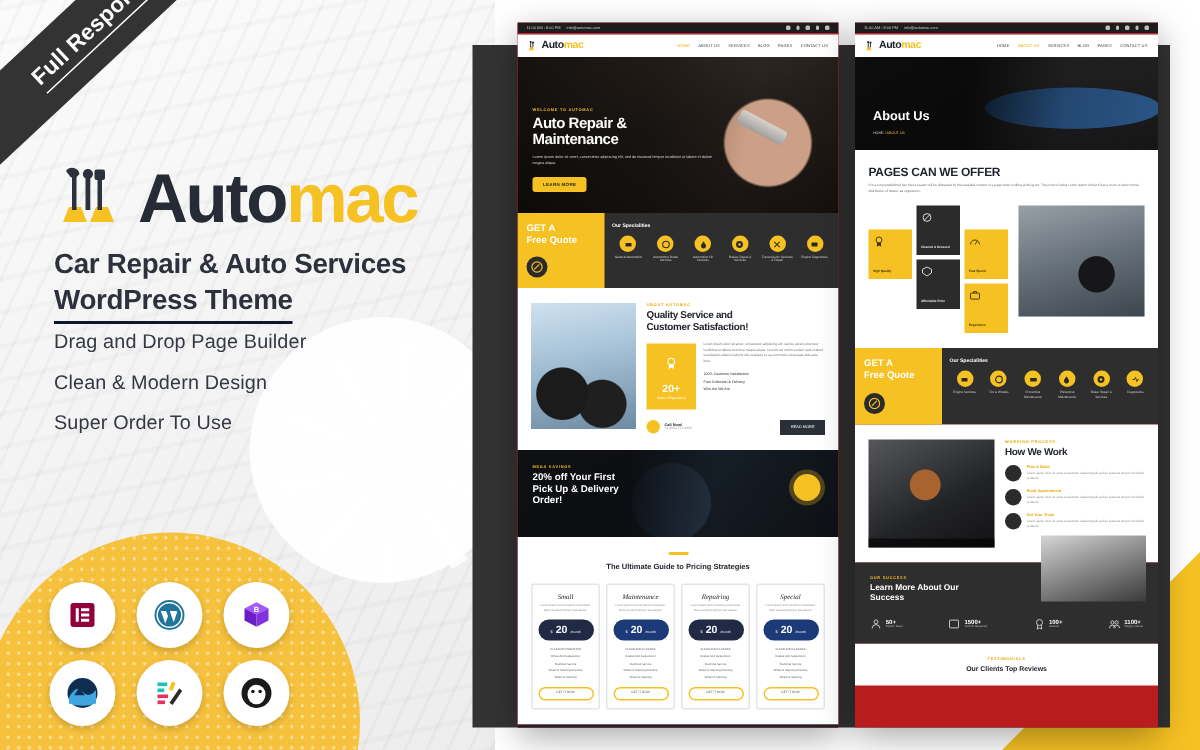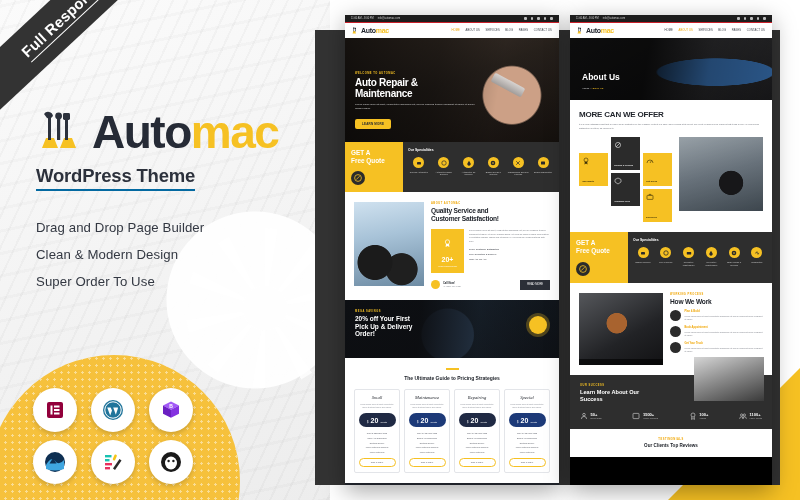--- a/index.html
+++ b/index.html
@@ -66,21 +66,21 @@
     font-size:46px; font-weight:bold; letter-spacing:-1.5px; line-height:.88;
     color:#262b36;
   }
   #logo-text .accent{ color:#f6c123; }
 
   #tagline{
     position:absolute; left:36px; top:164px; z-index:4;
     color:#2c313c; font-size:18.5px; font-weight:bold; line-height:1.32;
     letter-spacing:-.2px;
   }
-  #tagline-line2{ border-bottom:2px solid #0369a1; display:inline-block; padding-bottom:1px; }
+  #tagline-line2{ border-bottom:2px solid #0f172a; display:inline-block; padding-bottom:1px; }
 
   #feature-list{ position:absolute; left:36px; top:220px; z-index:4; }
   .feature-item{
     color:#333842; font-size:13.2px; margin-bottom:12.2px; letter-spacing:.1px;
   }
 
   
   #plugin-circle{
     position:absolute; left:-12px; top:355px; width:252px; height:252px;
     border-radius:50%;
@@ -114,21 +114,21 @@
     background:#f6c123; z-index:0;
     clip-path:polygon(100% 0,100% 100%,0 100%);
   }
   #yellow-left-strip{
     position:absolute; left:315px; bottom:20px; width:12px; height:120px;
     background:#f6c123; z-index:0;
   }
 
   
   .mockup{
-    position:absolute; z-index:4; background:#000000; overflow:hidden;
+    position:absolute; z-index:4; background:#b91c1c; overflow:hidden;
     box-shadow:0 6px 22px rgba(0,0,0,.35);
   }
   #mockup-home{ left:345px; top:15px; width:214px; height:470px; }
   #mockup-about{ left:570px; top:15px; width:202px; height:470px; }
 
   
   .m-topbar{
     height:8px; background:#1d1d1d; display:flex; align-items:center;
     justify-content:space-between; padding:0 6px;
     border-bottom:1px solid #c8202a;
@@ -347,20 +347,21 @@
       <rect x="31" y="12" width="3" height="20" fill="#2c313c"></rect>
       <rect x="29" y="5" width="7" height="7" rx="1.4" fill="#2c313c"></rect>
       <path d="M44 40 L52 10 L56 10 L48 40 Z" fill="#2c313c" opacity="0"></path>
     </svg>
     <div id="logo-text">
       <span>Auto</span><span class="accent">mac</span>
     </div>
   </div>
 
   <div id="tagline">
+    <div>Car Repair &amp; Auto Services</div>
     <div><span id="tagline-line2">WordPress Theme</span></div>
   </div>
 
   <div id="feature-list">
     <div class="feature-item">Drag and Drop Page Builder</div>
     <div class="feature-item">Clean &amp; Modern Design</div>
     <div class="feature-item">Super Order To Use</div>
   </div>
 
   <div id="plugin-grid">
@@ -700,21 +701,21 @@
     <div class="m-page-hero-img"></div>
     <div class="m-page-title">About Us</div>
     <div class="m-crumb">
       <span>HOME</span>
       <span>/</span>
       <span class="cur">ABOUT US</span>
     </div>
   </div>
 
   <div class="m-section">
-    <div class="m-offer-h">MORE CAN WE OFFER</div>
+    <div class="m-offer-h">PAGES CAN WE OFFER</div>
     <div class="m-para" style="margin-top:4px">It is a long established fact that a reader will be distracted by the readable content of a page when looking at its layout. The point of using Lorem Ipsum is that it has a more-or-less normal distribution of letters, as opposed to.</div>
     <div class="m-offer-row">
       <div class="m-offer-tiles">
         <div class="m-tile-col" style="padding-top:16px">
           <div class="m-tile yellow">
             <svg class="m-tile-ico" viewBox="0 0 8 8">
                 <circle cx="4" cy="3" r="2" fill="none" stroke="#3a2f06" stroke-width=".6"></circle>
                 <path d="M2.8 4.8 L2.5 7.4 L4 6.6 L5.5 7.4 L5.2 4.8" fill="#3a2f06"></path>
               </svg>
             <div class="m-tile-lbl">High Quality</div>

